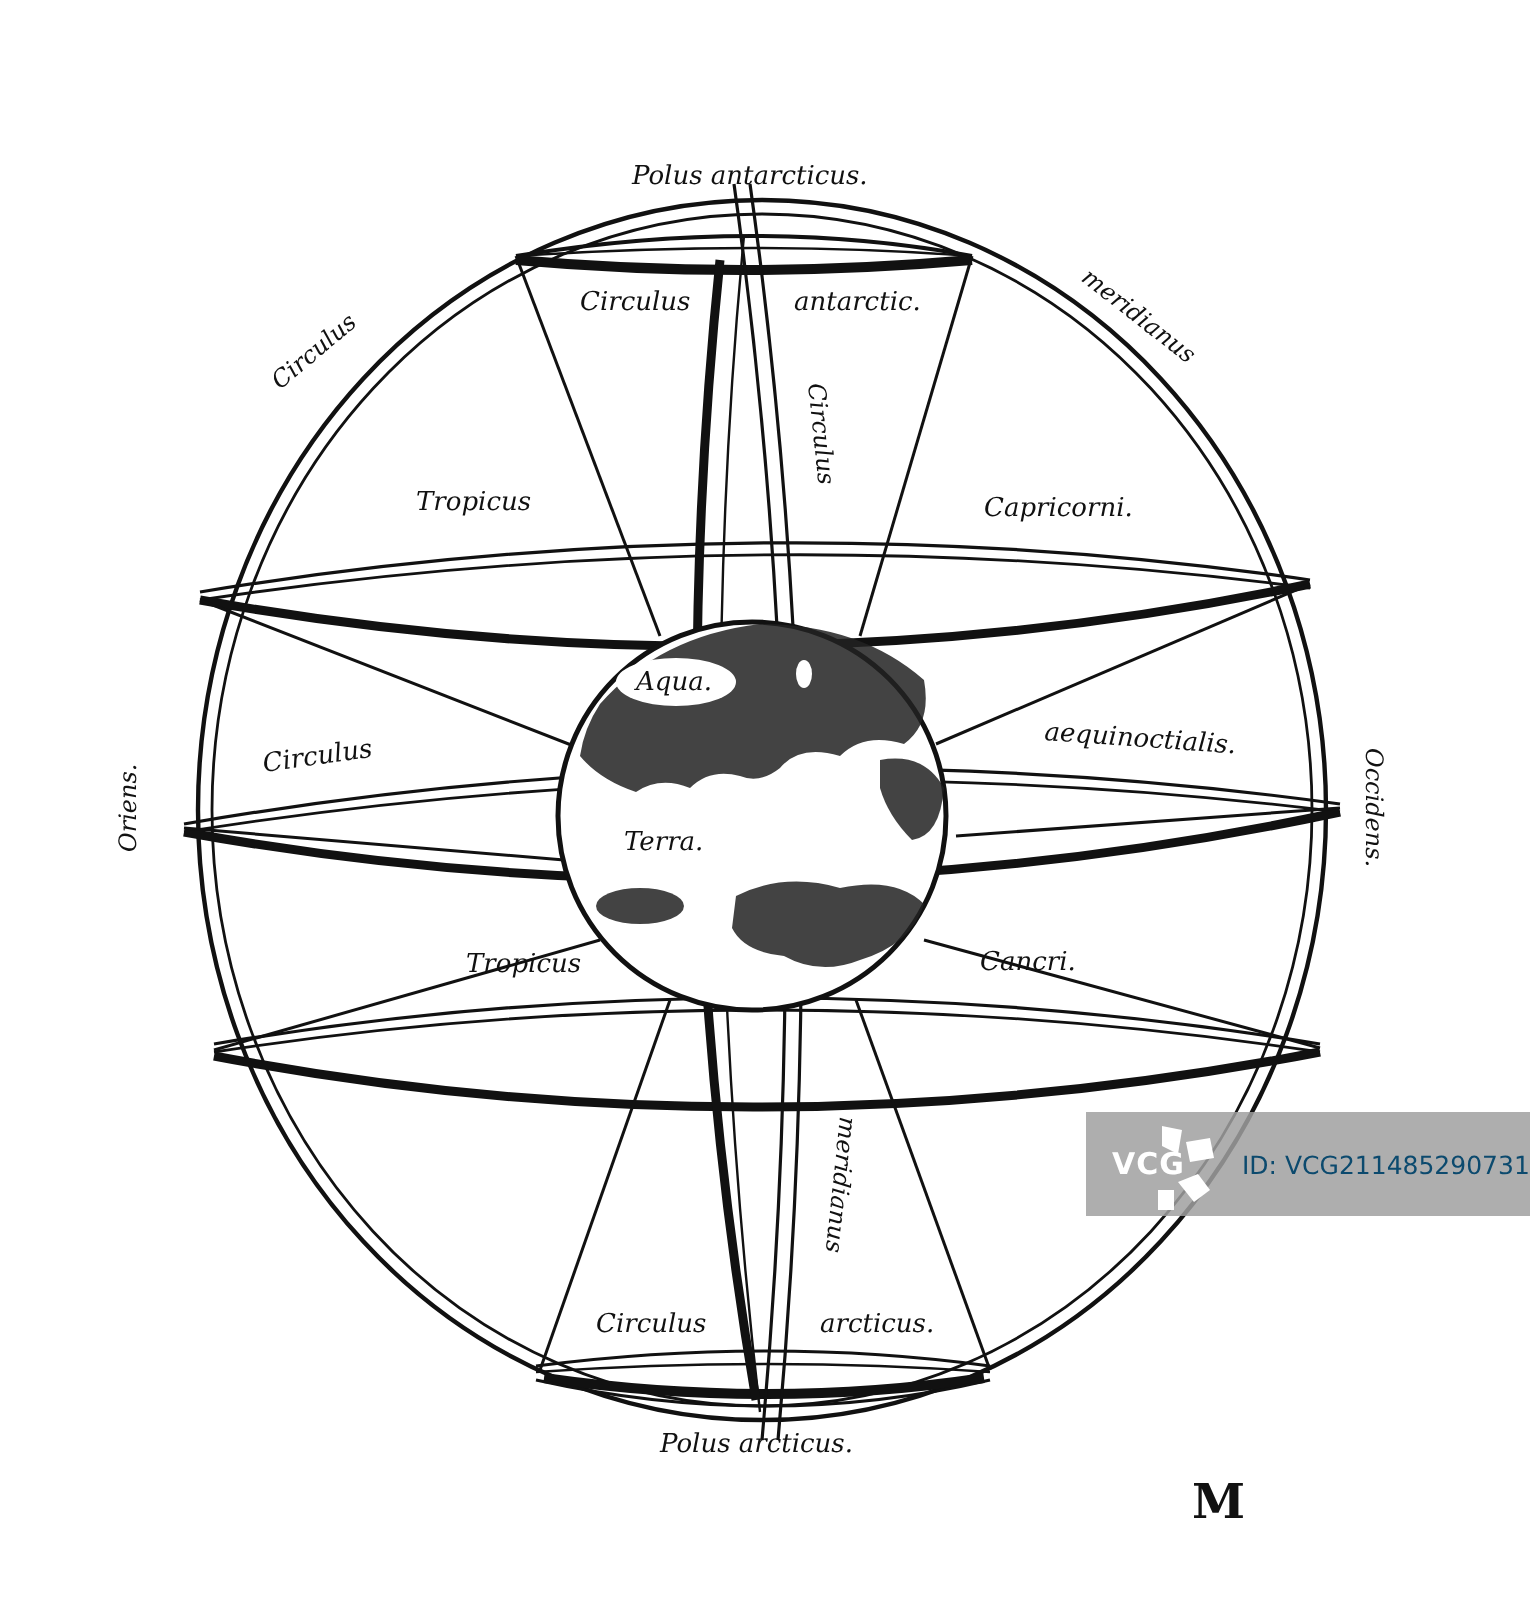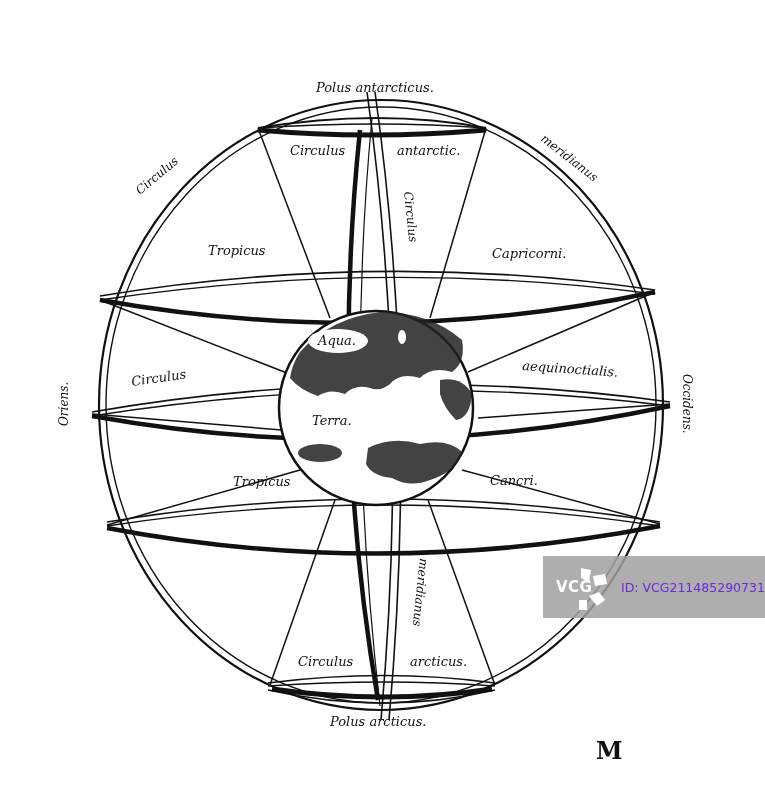--- a/index.html
+++ b/index.html
@@ -1,32 +1,32 @@
 <!DOCTYPE html>
 <html><head>
 <meta charset="utf-8">
 <style>
   html, body { margin: 0; padding: 0; background: #ffffff; }
   body { width: 765px; height: 800px; overflow: hidden; position: relative; }
   #stage { position: absolute; left: 0; top: 0; width: 765px; height: 800px; }
   svg text { font-family: "DejaVu Serif", "Liberation Serif", serif; font-style: italic; fill: #111; }
   .watermark {
-    position: absolute; left: 543px; top: 556px; width: 222px; height: 62px;
+    position: absolute; left: 543px; top: 556px; width: 222px; height: 52px;
     background: rgba(160,160,160,0.85);
     display: flex; align-items: center;
   }
   .wm-logo {
     width: 70px; height: 62px; position: relative; flex: none;
   }
   .wm-logo-text {
     position: absolute; left: 13px; top: 22px; color: #fff;
     font-family: "DejaVu Sans", sans-serif; font-weight: bold; font-size: 15px; letter-spacing: 0.5px;
   }
   .wm-id {
-    color: #6d28d9; font-family: "DejaVu Sans", "Liberation Sans", sans-serif; font-size: 12.5px;
+    color: #0c4a6e; font-family: "DejaVu Sans", "Liberation Sans", sans-serif; font-size: 12.5px;
     margin-left: 8px; white-space: nowrap;
   }
   .plate-mark {
     position: absolute; left: 596px; top: 736px;
     font-family: "DejaVu Serif", "Liberation Serif", serif; font-weight: bold; font-size: 24px; color: #111;
   }
 </style>
 </head>
 <body>
 

